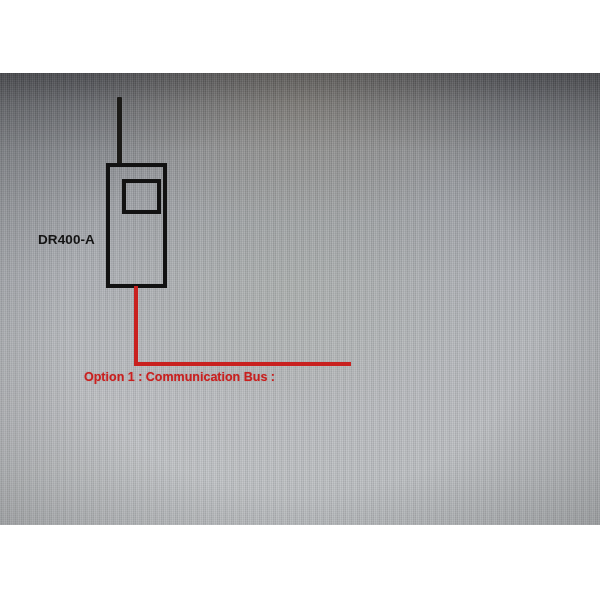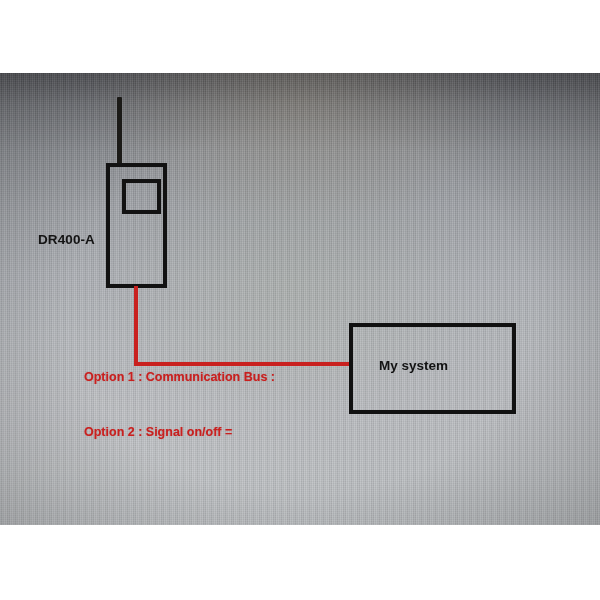--- a/index.html
+++ b/index.html
@@ -178,28 +178,24 @@
 
       <div id="device-antenna"></div>
       <div id="device-body">
         <div id="device-display"></div>
       </div>
       <div id="device-label">DR400-A</div>
 
       <div id="wire-vertical"></div>
       <div id="wire-horizontal"></div>
 
-      <div id="system-box">
-        <div id="system-box-label">My system</div>
-      </div>
 
       <div class="note" id="note-option1">
         <span class="note-line">Option 1 : Communication Bus :</span>
       </div>
 
       <div class="note" id="note-option2">
-        <span class="note-line">Option 2 :  Signal on/off =</span>
       </div>
 
     </div>
   </div>
 
 </div>
 
 </body></html>

